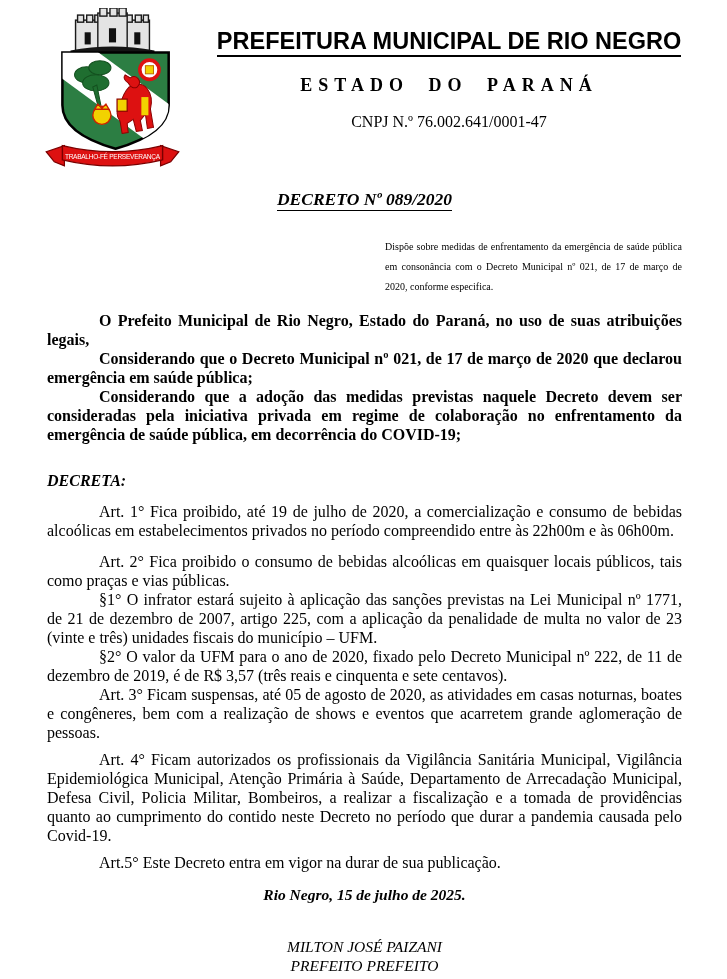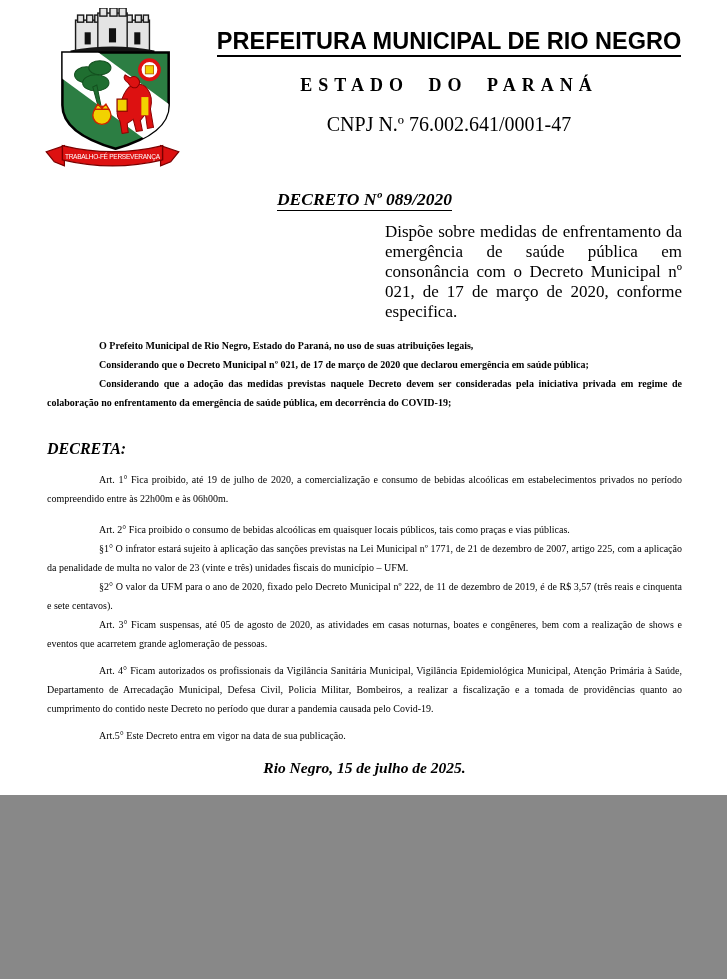--- a/index.html
+++ b/index.html
@@ -1,19 +1,19 @@
 <!DOCTYPE html>
 <html><head>
 <meta charset="utf-8">
 <style>
   html,body { margin:0; padding:0; background:#888; }
   .page {
     position: relative;
     width: 727px;
-    height: 795px;
+    height: 979px;
     margin: 0 auto;
     background: #ffffff;
     color: #000;
     font-family: "Liberation Serif", serif;
     overflow: hidden;
   }
   
   .letterhead {
     display: flex;
     padding: 8px 10px 0 44px;
@@ -32,45 +32,45 @@
     letter-spacing: 0px;
   }
   .org-title span { border-bottom: 2.5px solid #000; padding-bottom: 1px; }
   .org-state {
     margin-top: 21px;
     font-weight: bold;
     font-size: 18px;
     letter-spacing: 6px;
     word-spacing: 9px;
   }
-  .org-cnpj { margin-top: 17px; font-size: 20px; }
+  .org-cnpj { margin-top: 17px; font-size: 16px; }
 
   
   .doc-body { padding: 0 45px 0 47px; }
   .decree-title {
     margin: 11px 0 0 0;
     text-align: center;
     font-size: 17.5px;
     font-weight: bold;
     font-style: italic;
   }
   .decree-title span { border-bottom: 1.6px solid #000; padding-bottom: 1px; }
   .ementa {
-    margin: 12px 0 0 338px;
+    margin: 27px 0 0 338px;
     width: 297px;
     text-align: justify;
-    font-size: 17px;
+    font-size: 10px;
     line-height: 20px;
   }
   p { margin: 0; }
   .preamble { margin-top: 14px; }
   .preamble p, .art p {
     text-align: justify;
     text-indent: 52px;
-    font-size: 10px;
+    font-size: 16px;
     line-height: 19px;
   }
   .preamble p { font-weight: bold; }
   .enacting {
     margin-top: 28px;
     text-align: left;
     font-size: 16px;
     font-weight: bold;
     font-style: italic;
   }
@@ -211,21 +211,21 @@
 
     <div class="art art-3">
       <p>Art. 3° Ficam suspensas, até 05 de agosto de 2020, as atividades em casas noturnas, boates e congêneres, bem com a realização de shows e eventos que acarretem grande aglomeração de pessoas.</p>
     </div>
 
     <div class="art art-4">
       <p>Art. 4° Ficam autorizados os profissionais da Vigilância Sanitária Municipal, Vigilância Epidemiológica Municipal, Atenção Primária à Saúde, Departamento de Arrecadação Municipal, Defesa Civil, Policia Militar, Bombeiros, a realizar a fiscalização e a tomada de providências quanto ao cumprimento do contido neste Decreto no período que durar a pandemia causada pelo Covid-19.</p>
     </div>
 
     <div class="art art-5">
-      <p>Art.5° Este Decreto entra em vigor na data de sua publicação.</p>
+      <p>Art.5° Este Decreto entra em vigor na durar de sua publicação.</p>
     </div>
 
     <p class="dateline">Rio Negro, 15 de julho de 2025.</p>
 
     <div class="signature">
       <div>MILTON JOSÉ PAIZANI</div>
       <div>PREFEITO PREFEITO</div>
     </div>
 
   </main>

